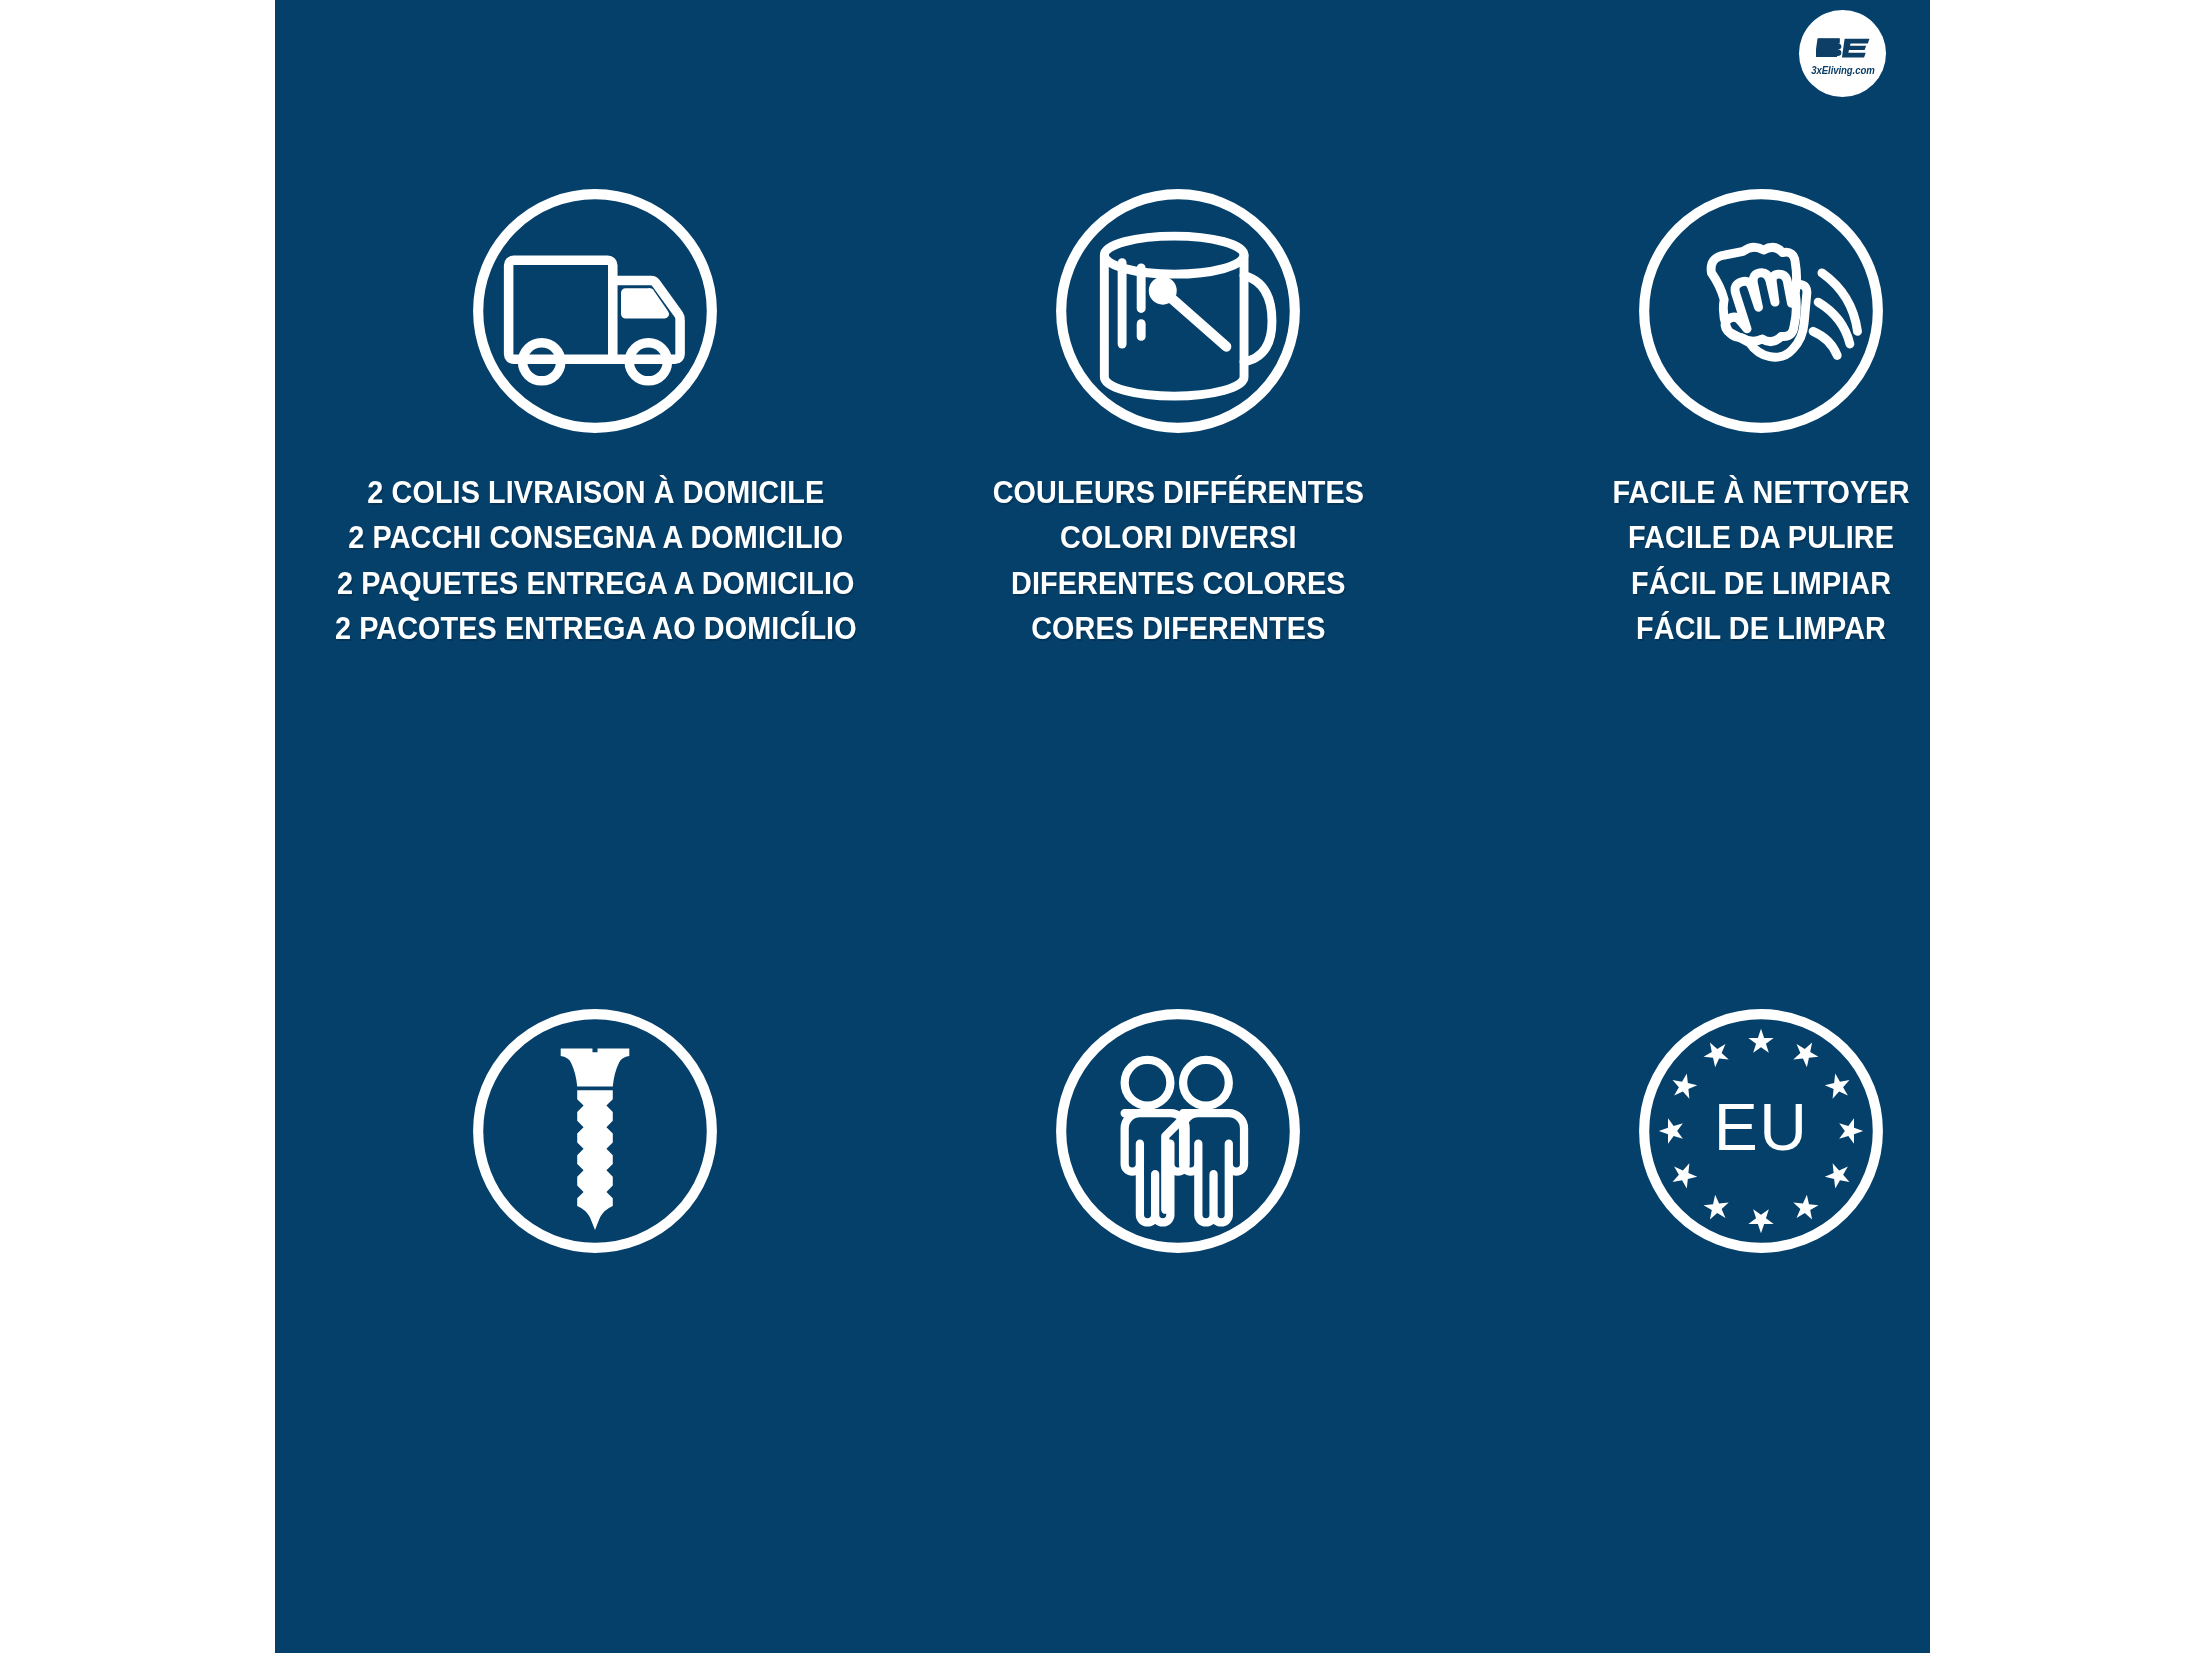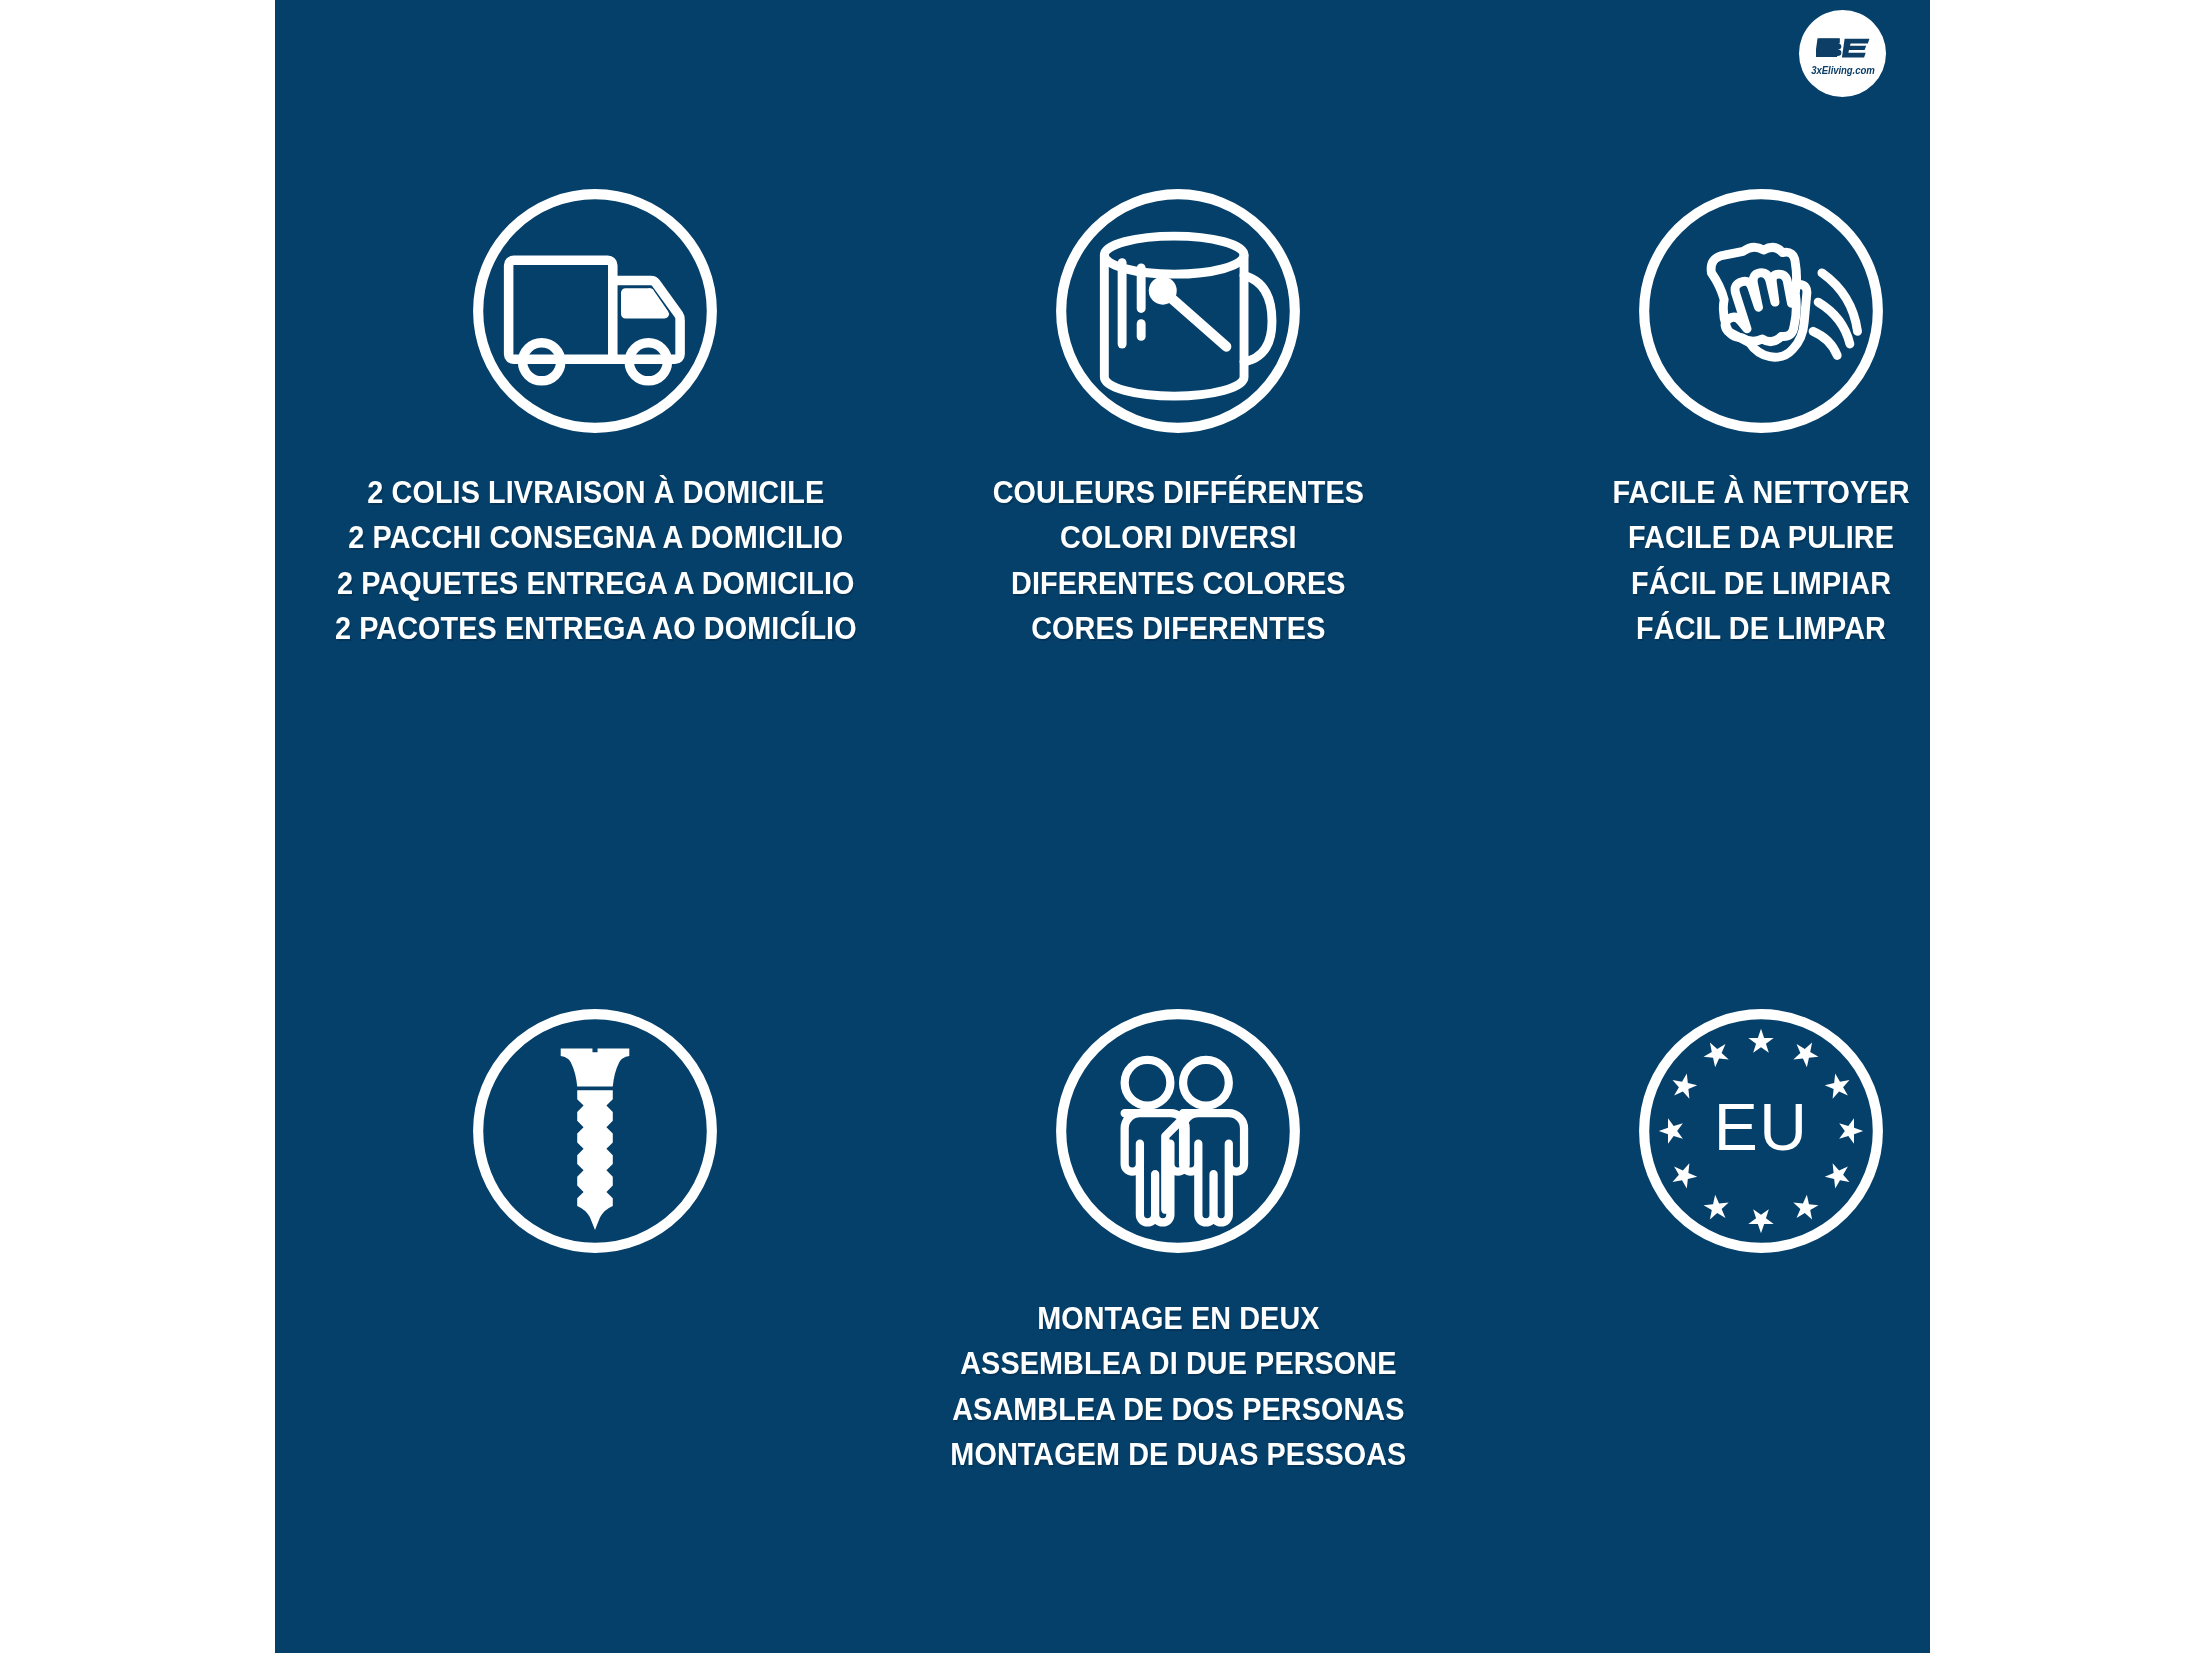--- a/index.html
+++ b/index.html
@@ -207,26 +207,20 @@
             <path d="M58 86 h36 a12 12 0 0 1 12 12 v28 a6 6 0 0 1 -12 0 v-16 v56 a6 6 0 0 1 -12 0 v-32
                      v32 a6 6 0 0 1 -12 0 v-56 v16 a6 6 0 0 1 -12 0 v-28 a12 12 0 0 1 12 -12 z"></path>
 
             <circle cx="122" cy="62" r="18"></circle>
             <path d="M104 86 h36 a12 12 0 0 1 12 12 v28 a6 6 0 0 1 -12 0 v-16 v56 a6 6 0 0 1 -12 0 v-32
                      v32 a6 6 0 0 1 -12 0 v-56 v16 a6 6 0 0 1 -12 0 v-28 a12 12 0 0 1 12 -12 z"></path>
 
             <path d="M104 90 l-14 14 v58"></path>
           </svg>
         </div>
-        <div class="caption">
-          <div class="line">MONTAGE EN DEUX</div>
-          <div class="line">ASSEMBLEA DI DUE PERSONE</div>
-          <div class="line">ASAMBLEA DE DOS PERSONAS</div>
-          <div class="line">MONTAGEM DE DUAS PESSOAS</div>
-        </div>
       </div>
 
       <div class="cell r2">
         <div class="icon-wrap">
           <svg viewBox="0 0 200 200" fill="none" stroke="#ffffff" stroke-width="7" stroke-linecap="round" stroke-linejoin="round">
             <circle cx="100" cy="100" r="92" stroke-width="8"></circle>
             <g fill="#ffffff" stroke="none">
               <g transform="translate(100 30) scale(0.95)">
                   <polygon points="0,-11 2.6,-3.4 10.5,-3.4 4.1,1.3 6.5,8.9 0,4.2 -6.5,8.9 -4.1,1.3 -10.5,-3.4 -2.6,-3.4"></polygon>
                 </g>

